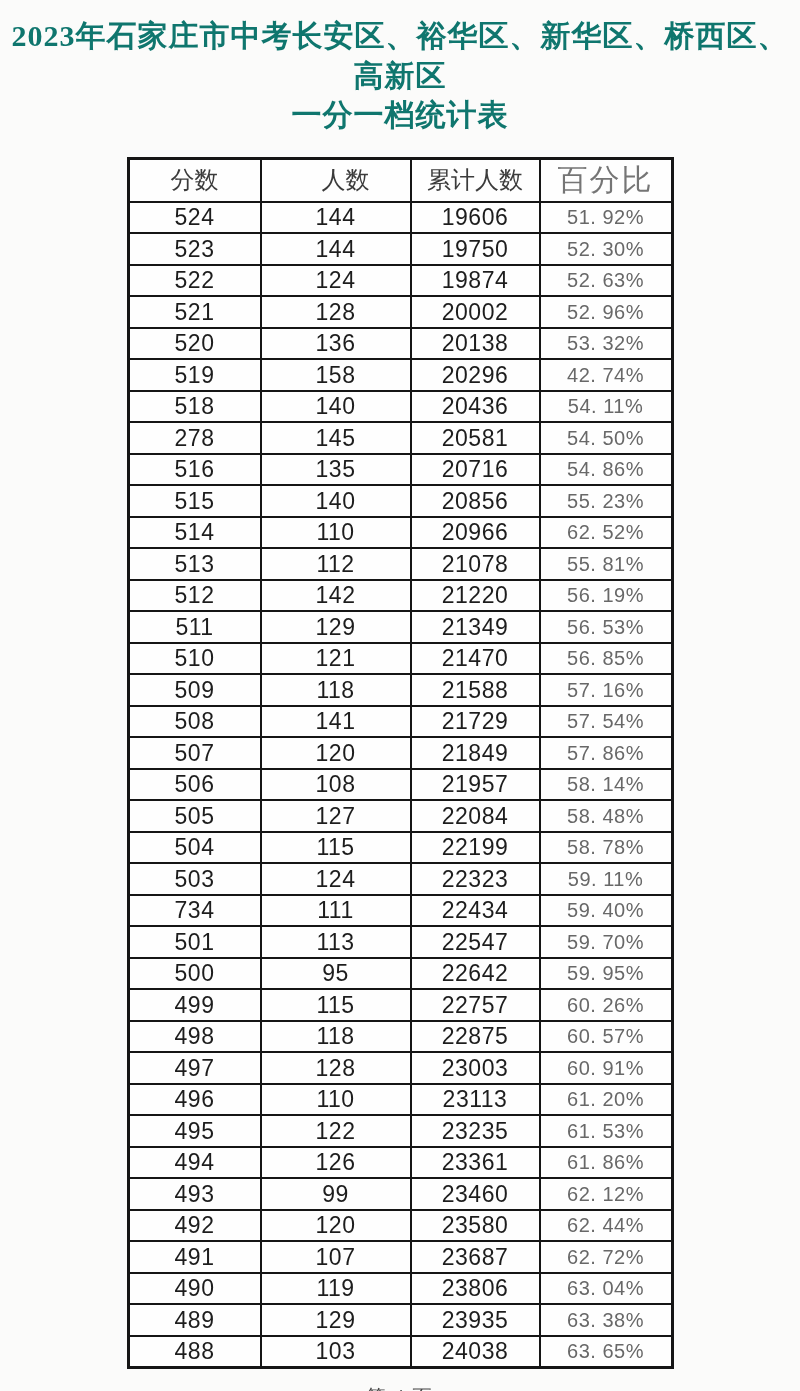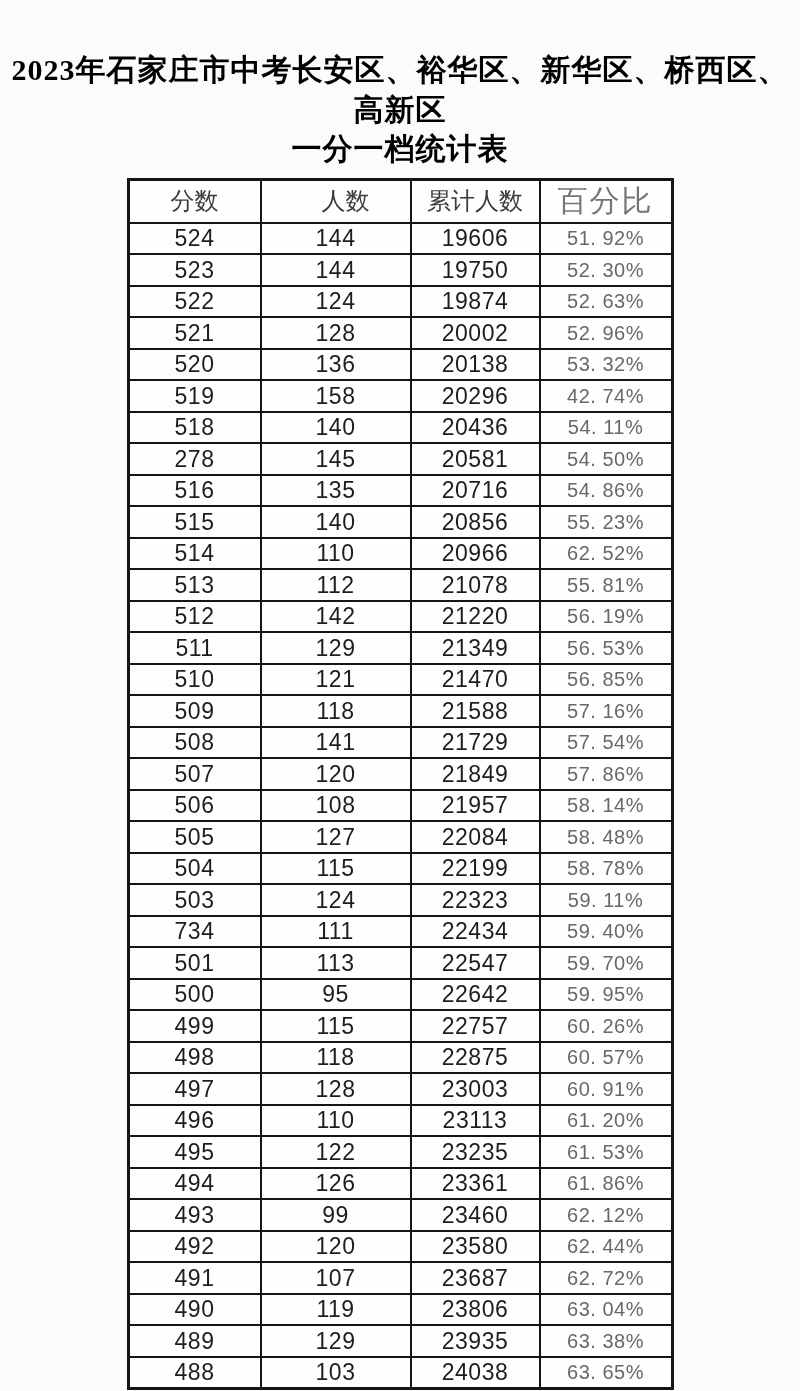--- a/index.html
+++ b/index.html
@@ -12,33 +12,32 @@
     background: #fbfbfa;
     font-family: "Liberation Serif", serif;
     overflow: hidden;
   }
   .page {
     position: relative;
     width: 800px;
     height: 1391px;
   }
   .title {
-    padding-top: 26px;
+    padding-top: 16px;
     text-align: center;
     font-size: 30px;
     font-weight: bold;
     line-height: 1.32;
-    color: #000000;
+    color: #0f766e;
     font-family: "Liberation Serif", "DejaVu Serif", serif;
     letter-spacing: 1px;
-    margin-top: 24px;
   }
   table.score-table {
     border-collapse: collapse;
-    margin: 9px auto 0 auto;
+    margin: 22px auto 0 auto;
     border: 3px solid #151515;
     background: #fefefe;
   }
   table.score-table th,
   table.score-table td {
     border: 2px solid #151515;
     text-align: center;
     vertical-align: middle;
     height: 29.5px;
     padding: 0;

